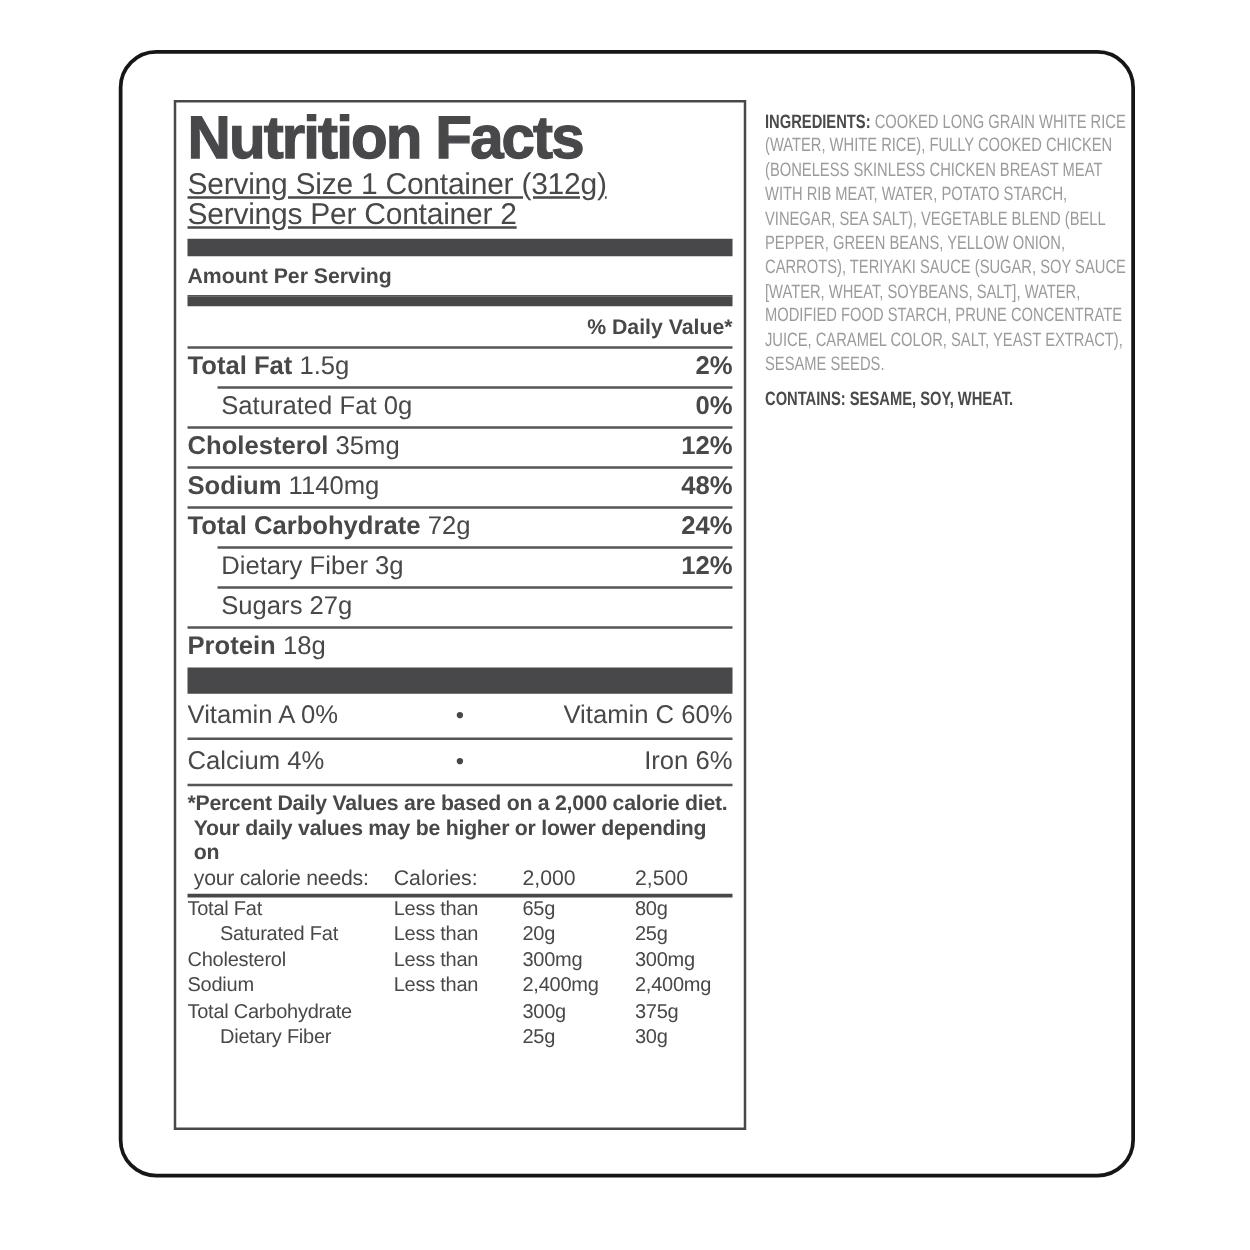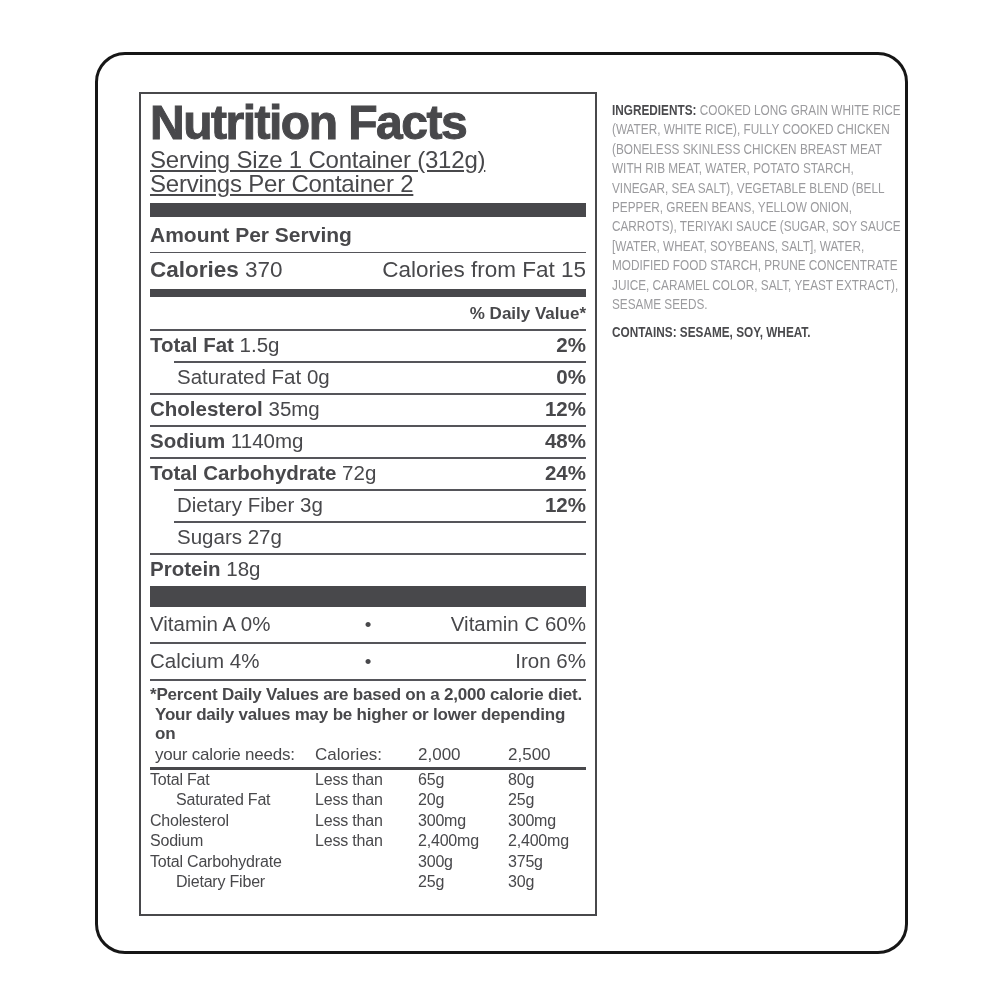--- a/index.html
+++ b/index.html
@@ -1,23 +1,23 @@
 <!DOCTYPE html>
 <html><head>
 <meta charset="utf-8">
 <style>
   html,body{margin:0;padding:0;background:#ffffff;}
   body{width:1000px;height:1000px;position:relative;font-family:"Liberation Sans",sans-serif;color:#48484b;}
-  .card{position:absolute;left:95px;top:52px;width:813px;height:902px;border:3px solid #161616;border-radius:30px;box-sizing:border-box;background:#fff;}
+  .card{position:absolute;left:95px;top:40px;width:813px;height:902px;border:3px solid #161616;border-radius:30px;box-sizing:border-box;background:#fff;}
   .panel{position:absolute;left:41px;top:37px;width:458px;height:824px;border:2px solid #48484b;box-sizing:border-box;padding:2px 9px 0 9px;overflow:hidden;}
   .title{font-size:48px;font-weight:bold;letter-spacing:-1.5px;line-height:50px;-webkit-text-stroke:1px currentColor;margin-top:2px;white-space:nowrap;}
   .serving-line{font-size:24px;line-height:24px;letter-spacing:-0.2px;text-decoration:underline;}
   .bar{background:#48484b;width:100%;}
   .bar-1{height:14px;margin-top:7px;}
-  .aps{font-size:21px;font-weight:bold;padding:6px 0 5px 0;border-bottom:1.5px solid #55555a;}
+  .aps{font-size:17px;font-weight:bold;padding:6px 0 5px 0;border-bottom:1.5px solid #55555a;}
   .calories-row{display:flex;justify-content:space-between;align-items:baseline;font-size:22.5px;line-height:26px;padding:4px 0 6px 0;}
   .bar-2{height:8px;}
   .dv-header{font-size:17px;font-weight:bold;text-align:right;padding:7px 0 5px 0;}
   .b{font-weight:bold;}
   .nrow{position:relative;display:flex;justify-content:space-between;align-items:baseline;font-size:20.5px;line-height:24px;padding:4px 0 4px 0;}
   .nrow::before{content:"";position:absolute;top:0;left:0;right:0;height:2px;background:#55555a;}
   .nrow.sub{padding-left:27px;}
   .nrow.sub::before{left:24px;}
   .nrow .pct{font-weight:bold;}
   .bar-3{height:21px;margin-top:1px;}
@@ -43,24 +43,20 @@
 
   <div class="panel">
     <div class="title">Nutrition Facts</div>
     <div class="serving-line">Serving Size 1 Container (312g)</div>
     <div class="serving-line">Servings Per Container 2</div>
 
     <div class="bar bar-1"></div>
 
     <div class="aps">Amount Per Serving</div>
 
-    <div class="calories-row">
-      <div><span class="b">Calories</span>&nbsp;<span>370</span></div>
-      <div>Calories from Fat 15</div>
-    </div>
 
     <div class="bar bar-2"></div>
 
     <div class="dv-header">% Daily Value*</div>
 
     <div>
         <div class="nrow">
           <div class="nname"><span class="b">Total Fat</span><span class="amt">&nbsp;1.5g</span></div>
           <div class="pct">2%</div>
         </div>

